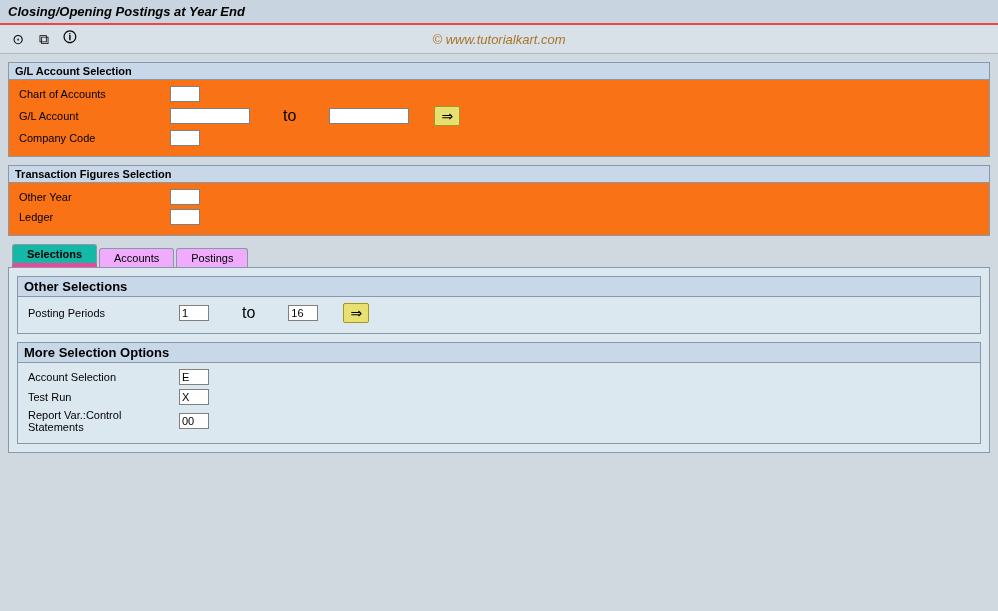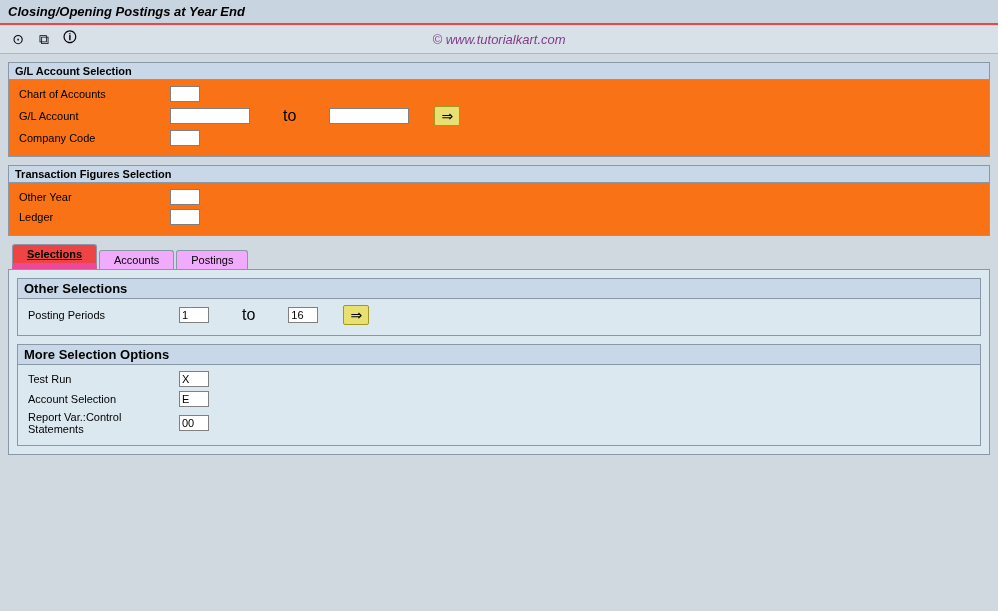--- a/index.html
+++ b/index.html
@@ -25,21 +25,21 @@
       display: flex;
       align-items: center;
       gap: 6px;
       border-bottom: 1px solid #b0b8c0;
       position: relative;
     }
     .toolbar-watermark {
       position: absolute;
       left: 50%;
       transform: translateX(-50%);
-      color: #701a75;
+      color: #a16207;
       font-size: 13px;
       font-style: italic;
       opacity: 0.85;
       pointer-events: none;
     }
     .toolbar-icon {
       width: 20px;
       height: 20px;
       display: flex;
       align-items: center;
@@ -121,26 +121,25 @@
       border: 1px solid #8898a8;
       border-bottom: none;
       background: #f0abfc;
       cursor: pointer;
       font-size: 11px;
       color: #000;
       margin-right: 2px;
       border-radius: 3px 3px 0 0;
     }
     .tab.active {
-      background: #ef4444;
-      font-weight: bold;
-      border-bottom: 6px solid #ec4899;
+      background: #14b8a6;
+      font-weight: bold;
+      border-bottom: 4px solid #ec4899;
       position: relative;
       z-index: 2;
-      text-decoration: underline;
     }
     .tab-content {
       background: #dce8f0;
       border: 1px solid #8898a8;
       padding: 0;
       position: relative;
       z-index: 1;
     }
     .inner-section {
       background: #dce8f0;
@@ -236,30 +235,30 @@
             <div class="arrow-btn">⇒</div>
           </div>
         </div>
       </div>
 
       <div class="inner-section">
         <div class="inner-section-title">More Selection Options</div>
         <div class="inner-section-body">
 
           <div class="field-row">
+            <span class="field-label">Account Selection</span>
+            <input class="field-input field-input-sm" type="text" value="E" style="">
+          </div>
+
+          <div class="field-row">
             <span class="field-label">Test Run</span>
             <input class="field-input field-input-sm" type="text" value="X" style="">
           </div>
 
           <div class="field-row">
-            <span class="field-label">Account Selection</span>
-            <input class="field-input field-input-sm" type="text" value="E" style="">
-          </div>
-
-          <div class="field-row">
             <span class="field-label">Report Var.:Control Statements</span>
             <input class="field-input field-input-sm" type="text" value="00" style="">
           </div>
 
         </div>
       </div>
 
     </div>
   </div>
 

